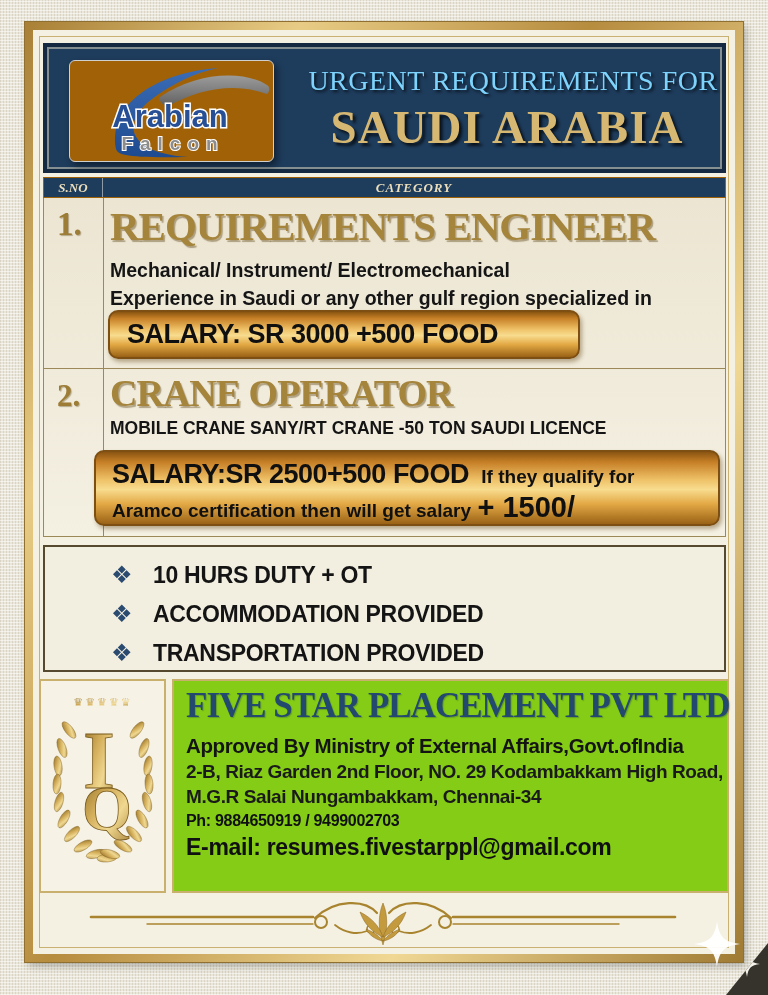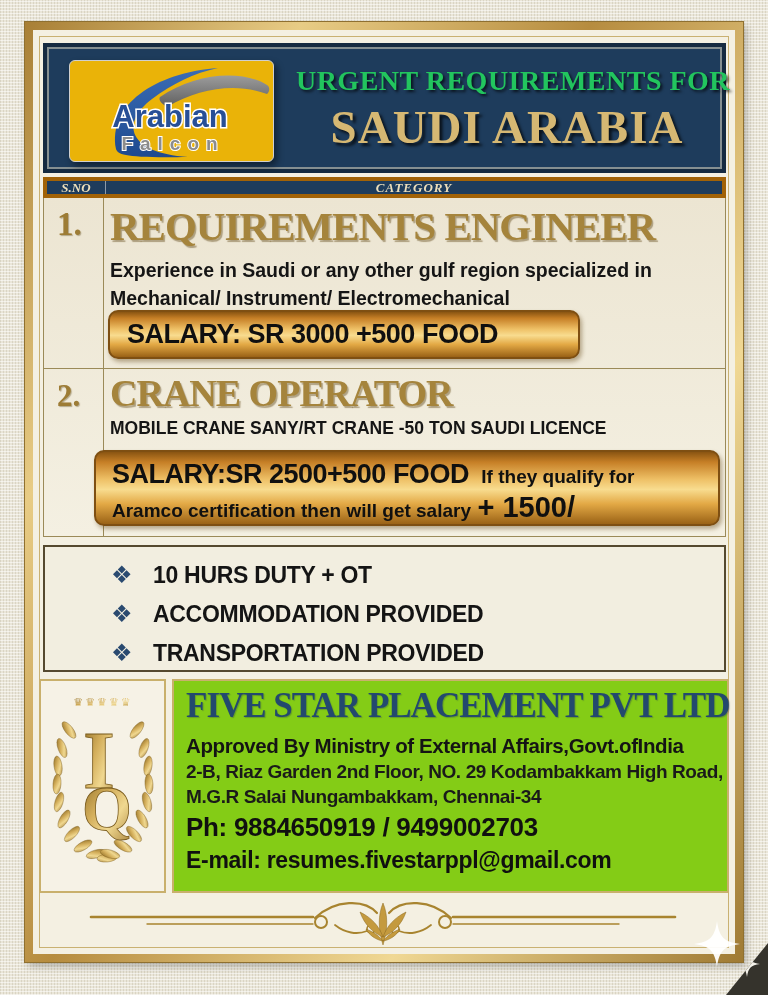--- a/index.html
+++ b/index.html
@@ -21,40 +21,40 @@
   .inner-line{position:absolute;inset:6px;border:1px solid #c9b172;pointer-events:none;}
 
   
   .header-box{
     position:absolute;left:10px;top:13px;width:683px;height:130px;
     background:#1e3c5c;border:4px solid #152a40;
     box-shadow:inset 0 0 0 2px rgba(236,226,198,.5);
   }
   .brand-logo{
     position:absolute;left:22px;top:13px;width:205px;height:102px;
-    background:#eab308;border:1px solid #cfcfcf;border-radius:6px;
+    background:#a16207;border:1px solid #cfcfcf;border-radius:6px;
     box-shadow:3px 4px 7px rgba(0,0,0,.45);
   }
   .title-wrap{
     position:absolute;left:245px;top:0;width:430px;height:100%;
     display:flex;flex-direction:column;align-items:center;justify-content:center;gap:7px;
   }
   .title1{
-    font-family:"Liberation Serif",serif;font-weight:700;font-size:28px;letter-spacing:.5px;
-    color:#22c55e;text-shadow:2px 2px 3px rgba(0,0,0,.7);white-space:nowrap;margin-left:12px;
+    font-family:"Liberation Serif",serif;font-weight:400;font-size:28px;letter-spacing:.5px;
+    color:#7dd3fc;text-shadow:2px 2px 3px rgba(0,0,0,.7);white-space:nowrap;margin-left:12px;
   }
   .title2{
     font-family:"Liberation Serif",serif;font-weight:700;font-size:47px;letter-spacing:1px;
     color:#d6b873;text-shadow:3px 3px 3px rgba(0,0,0,.7);white-space:nowrap;line-height:1;
   }
 
   
   .sno-bar{
     position:absolute;left:10px;top:147px;width:683px;height:21px;
-    background:#1e3c5c;border:4px solid #a16207;display:flex;align-items:center;
+    background:#1e3c5c;border:1px solid #a16207;display:flex;align-items:center;
   }
   .sno-cell{width:58px;text-align:center;font-family:"Liberation Serif",serif;
     font-style:italic;font-weight:700;font-size:13px;color:#ecdfbc;}
   .col-divider{width:1px;height:100%;background:#8d9aa8;}
   .cat-cell{flex:1;text-align:center;font-family:"Liberation Serif",serif;
     font-style:italic;font-weight:700;font-size:13px;color:#ecdfbc;letter-spacing:1px;}
 
   
   .jobs-table{
     position:absolute;left:10px;top:168px;width:683px;height:339px;
@@ -99,21 +99,21 @@
   .footer-info-box{
     position:absolute;left:139px;top:649px;width:557px;height:214px;
     border:2px solid #c9b06c;background:#84cc16;padding:4px 0 0 12px;
   }
   .company{
     font-family:"Liberation Serif",serif;font-weight:700;font-size:35px;letter-spacing:-1px;
     color:#23496e;text-shadow:1px 1px 1px rgba(30,50,80,.3);white-space:nowrap;line-height:1.2;
   }
   .approved{font-size:20.5px;font-weight:700;color:#141414;margin-top:7px;letter-spacing:-.4px;white-space:nowrap;}
   .addr{font-size:19px;font-weight:700;color:#1a1a1a;margin-top:3px;letter-spacing:-.4px;white-space:nowrap;}
-  .phone{font-size:26px;font-weight:800;color:#101010;margin-top:4px;letter-spacing:-.3px;}
+  .phone{font-size:16px;font-weight:800;color:#101010;margin-top:4px;letter-spacing:-.3px;}
   .email{font-size:23px;font-weight:800;color:#101010;margin-top:4px;letter-spacing:-.3px;}
 
   
   .flourish{position:absolute;left:50px;top:861px;width:600px;height:60px;}
   .corner-sparkle{position:absolute;left:694px;top:921px;width:46px;height:46px;}
   .photo-corner{
     position:absolute;right:0;bottom:0;width:42px;height:52px;background:#35332c;
     clip-path:polygon(100% 0,100% 100%,0 100%);
   }
   .corner-sparkle-sm{position:absolute;right:8px;bottom:18px;width:26px;height:26px;}
@@ -157,22 +157,22 @@
         <div class="cat-cell">CATEGORY</div>
       </div>
 
       <div class="jobs-table">
         <div class="num-divider"></div>
         <div class="row-divider"></div>
 
         <div class="job-number" style="left:13px;top:8px;font-size:33px;">1.</div>
         <div class="job-title" style="top:8px;font-size:41px;">REQUIREMENTS ENGINEER</div>
         <div class="job-desc" style="top:58px;font-size:19.5px;line-height:28px;">
+          <div>Mechanical/ Instrument/ Electromechanical</div>
           <div>Experience in Saudi or any other gulf region specialized in</div>
-          <div>Mechanical/ Instrument/ Electromechanical</div>
         </div>
         <div class="salary-bar" style="left:64px;top:112px;width:472px;height:49px;line-height:45px;padding-left:17px;">
           <span class="big">SALARY: SR 3000 +500 FOOD</span>
         </div>
 
         <div class="job-number" style="left:13px;top:180px;font-size:31px;">2.</div>
         <div class="job-title" style="top:176px;font-size:38px;">CRANE OPERATOR</div>
         <div class="job-desc" style="top:220px;font-size:17.5px;">MOBILE CRANE SANY/RT CRANE -50 TON SAUDI LICENCE</div>
         <div class="salary-bar" style="left:50px;top:252px;width:626px;height:76px;padding:7px 0 0 16px;">
           <div>

